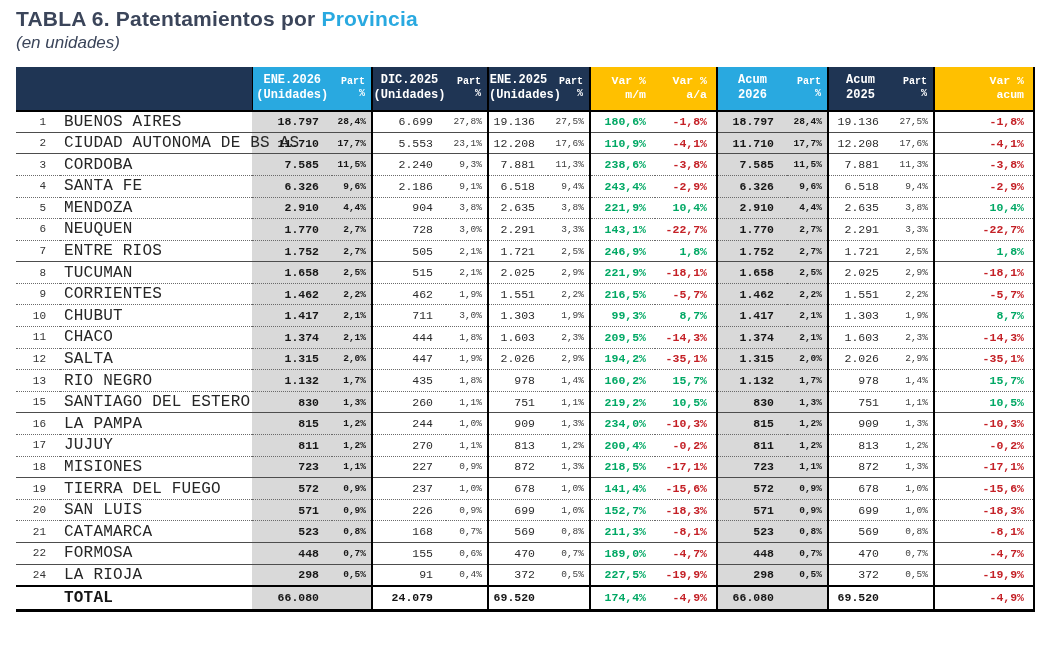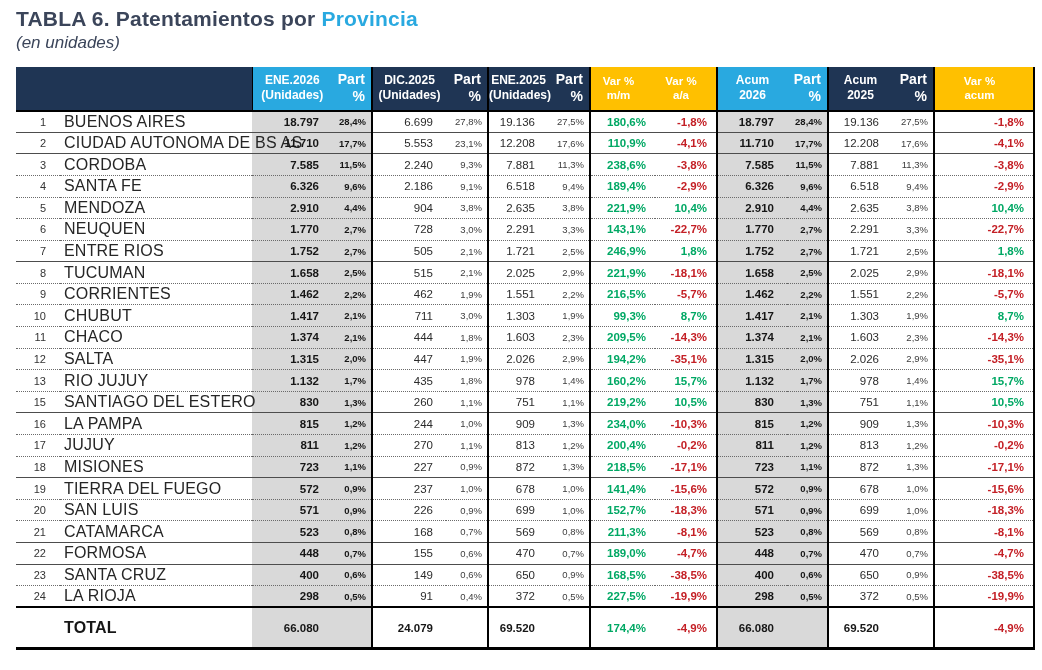--- a/index.html
+++ b/index.html
@@ -19,36 +19,37 @@
     letter-spacing:.2px;line-height:1.25;
   }
   h1 .hl{color:var(--cyan);}
   .subtitle{
     font-size:17px;font-style:italic;color:var(--title);
     margin:1px 0 13px 0;line-height:1.2;
   }
   table{
     border-collapse:collapse;table-layout:fixed;width:1018px;
     margin-left:0;
+    font-family:Liberation Mono, monospace;
   }
   
   thead tr{border-bottom:2px solid #000;}
   th{
     height:44px;padding:0;vertical-align:middle;color:#fff;
     font-weight:bold;line-height:1.25;
   }
   th.navy{background:var(--navy);}
   th.cyan{background:var(--cyan);}
   th.gold{background:var(--yellow);}
   th .h1{font-size:12px;}
   th .h2{font-size:12px;}
   th.period{text-align:center;}
   th.part{text-align:right;padding-right:6px;}
-  th.part .h1,th.part .h2{font-size:14px;}
-  th.varh{text-align:center;padding-right:9px;margin-left:16px;}
+  th.part .h1,th.part .h2{font-size:10px;}
+  th.varh{text-align:right;padding-right:9px;margin-left:16px;}
   th.varh .h1,th.varh .h2{font-size:11.5px;}
   th.corner{border-right:1px solid #000;}
   
   .br{border-right:2px solid #000;}
   .br-end{border-right:2px solid #000;}
   
   tbody tr{border-bottom:1px dotted #6a6a6a;}
   tbody tr:nth-child(1),tbody tr:nth-child(2),tbody tr:nth-child(7),
   tbody tr:nth-child(14),tbody tr:nth-child(17),tbody tr:nth-child(20),
   tbody tr:nth-child(21){border-bottom:1px solid #4d4d4d;}
@@ -57,21 +58,21 @@
   td.c-name{text-align:left;padding-left:4px;font-size:16px;color:#262626;letter-spacing:.2px;}
   td.c-val{text-align:right;padding-right:13px;}
   td.c-part{text-align:right;padding-right:5px;font-size:9.5px;color:#3d3d3d;}
   td.grey{background:var(--grey);}
   td.b{font-weight:bold;color:#161616;}
   td.var{text-align:right;padding-right:9px;font-weight:bold;}
   .pos{color:var(--green);}
   .neg{color:var(--red);}
   
   tfoot tr{border-top:2px solid #000;border-bottom:3px solid #000;}
-  tfoot td{height:41px;font-weight:bold;color:#161616;}
+  tfoot td{height:25px;font-weight:bold;color:#161616;}
 </style>
 </head>
 <body>
 
 <div class="page">
 
   <h1><span>TABLA 6. Patentamientos por</span> <span class="hl">Provincia</span></h1>
   <div class="subtitle">(en unidades)</div>
 
   <table>
@@ -203,21 +204,21 @@
   </tr>
         <tr>
     <td class="c-num">4</td>
     <td class="c-name">SANTA FE</td>
     <td class="c-val grey b">6.326</td>
     <td class="c-part grey b br">9,6%</td>
     <td class="c-val">2.186</td>
     <td class="c-part br">9,1%</td>
     <td class="c-val">6.518</td>
     <td class="c-part br">9,4%</td>
-    <td class="var pos">189,4%</td>
+    <td class="var pos">243,4%</td>
     <td class="var br neg">-2,9%</td>
     <td class="c-val grey b">6.326</td>
     <td class="c-part grey b br">9,6%</td>
     <td class="c-val">6.518</td>
     <td class="c-part br">9,4%</td>
     <td class="var br-end neg">-2,9%</td>
   </tr>
         <tr>
     <td class="c-num">5</td>
     <td class="c-name">MENDOZA</td>
@@ -349,21 +350,21 @@
     <td class="var pos">194,2%</td>
     <td class="var br neg">-35,1%</td>
     <td class="c-val grey b">1.315</td>
     <td class="c-part grey b br">2,0%</td>
     <td class="c-val">2.026</td>
     <td class="c-part br">2,9%</td>
     <td class="var br-end neg">-35,1%</td>
   </tr>
         <tr>
     <td class="c-num">13</td>
-    <td class="c-name">RIO JUJUY</td>
+    <td class="c-name">RIO NEGRO</td>
     <td class="c-val grey b">1.132</td>
     <td class="c-part grey b br">1,7%</td>
     <td class="c-val">435</td>
     <td class="c-part br">1,8%</td>
     <td class="c-val">978</td>
     <td class="c-part br">1,4%</td>
     <td class="var pos">160,2%</td>
     <td class="var br pos">15,7%</td>
     <td class="c-val grey b">1.132</td>
     <td class="c-part grey b br">1,7%</td>
@@ -499,37 +500,20 @@
     <td class="c-part br">0,6%</td>
     <td class="c-val">470</td>
     <td class="c-part br">0,7%</td>
     <td class="var pos">189,0%</td>
     <td class="var br neg">-4,7%</td>
     <td class="c-val grey b">448</td>
     <td class="c-part grey b br">0,7%</td>
     <td class="c-val">470</td>
     <td class="c-part br">0,7%</td>
     <td class="var br-end neg">-4,7%</td>
-  </tr>
-        <tr>
-    <td class="c-num">23</td>
-    <td class="c-name">SANTA CRUZ</td>
-    <td class="c-val grey b">400</td>
-    <td class="c-part grey b br">0,6%</td>
-    <td class="c-val">149</td>
-    <td class="c-part br">0,6%</td>
-    <td class="c-val">650</td>
-    <td class="c-part br">0,9%</td>
-    <td class="var pos">168,5%</td>
-    <td class="var br neg">-38,5%</td>
-    <td class="c-val grey b">400</td>
-    <td class="c-part grey b br">0,6%</td>
-    <td class="c-val">650</td>
-    <td class="c-part br">0,9%</td>
-    <td class="var br-end neg">-38,5%</td>
   </tr>
         <tr>
     <td class="c-num">24</td>
     <td class="c-name">LA RIOJA</td>
     <td class="c-val grey b">298</td>
     <td class="c-part grey b br">0,5%</td>
     <td class="c-val">91</td>
     <td class="c-part br">0,4%</td>
     <td class="c-val">372</td>
     <td class="c-part br">0,5%</td>

